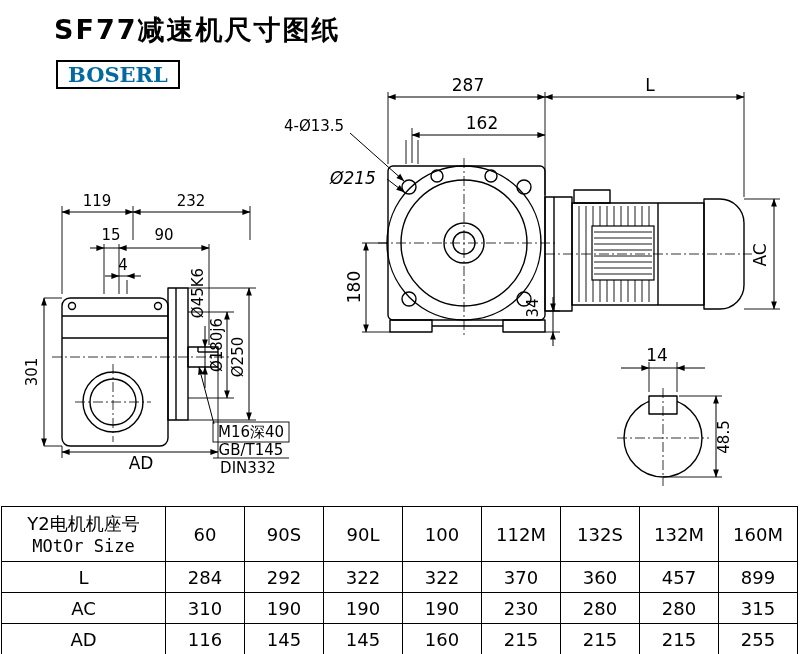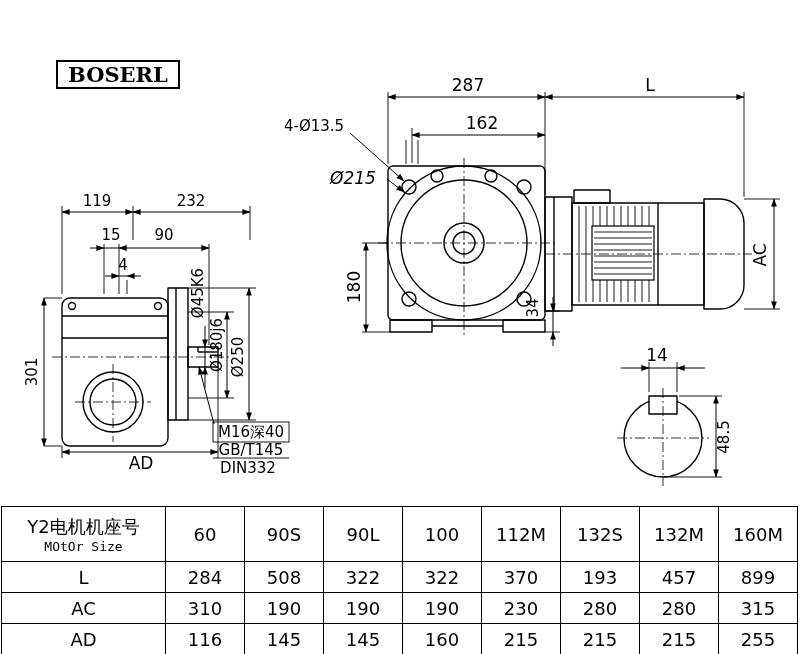--- a/index.html
+++ b/index.html
@@ -1,34 +1,34 @@
 <!DOCTYPE html>
 <html><head>
 <meta charset="utf-8">
 <style>
   html,body{margin:0;padding:0;background:#fff;}
   .page{position:relative;width:800px;height:654px;background:#fff;overflow:hidden;
         font-family:"DejaVu Sans","Liberation Sans",sans-serif;color:#000;}
   .title{position:absolute;left:54px;top:12px;font-size:27px;font-weight:bold;letter-spacing:2px;}
   .logo{position:absolute;left:56px;top:60px;border:2px solid #000;padding:0 10px;
-        font-size:21px;font-weight:bold;color:#000000;font-family:"DejaVu Serif","Liberation Serif",serif;}
+        font-size:21px;font-weight:bold;color:#0369a1;font-family:"DejaVu Serif","Liberation Serif",serif;}
   svg.drawing{position:absolute;left:0;top:0;}
   svg text{font-family:"DejaVu Sans","Liberation Sans",sans-serif;font-size:15px;fill:#000;}
   svg text.big{font-size:17px;}
   svg text.it{font-style:italic;font-size:17px;}
   .part{stroke:#000;stroke-width:1.4;fill:none;stroke-linejoin:round;}
   .thin{stroke:#000;stroke-width:0.9;fill:none;}
   .dim{stroke:#000;stroke-width:1;fill:none;}
   .cl{stroke:#000;stroke-width:0.8;fill:none;stroke-dasharray:10 3 2 3;}
   .size-table{position:absolute;left:1px;top:506px;width:797px;border-collapse:collapse;table-layout:fixed;padding-left:20px;}
   .size-table th,.size-table td{border:1px solid #000;text-align:center;vertical-align:middle;
         font-size:18px;font-weight:normal;padding:0;}
   .size-table tr{height:31px;}
   .size-table tr.hdr{height:55px;}
-  .mono{font-family:"DejaVu Sans Mono","Liberation Mono",monospace;font-size:13px;}
+  .mono{font-family:"DejaVu Sans Mono","Liberation Mono",monospace;font-size:17px;}
 </style>
 </head>
 <body>
 
 <div class="page">
 
 <svg class="drawing" width="800" height="505" viewBox="0 0 800 505">
   <defs>
     <marker id="arr" viewBox="0 0 10 10" refX="9.5" refY="5" markerWidth="11" markerHeight="8" orient="auto-start-reverse" markerUnits="userSpaceOnUse">
       <path d="M0,1.4 L10,5 L0,8.6 Z" fill="#000"></path>
@@ -216,20 +216,21 @@
   <g class="dim">
     <line x1="649" y1="368" x2="677" y2="368"></line>
     <line x1="621" y1="368" x2="649" y2="368" marker-end="url(#arr)"></line>
     <line x1="705" y1="368" x2="677" y2="368" marker-end="url(#arr)"></line>
     <line x1="716" y1="396" x2="716" y2="477" marker-start="url(#arr)" marker-end="url(#arr)"></line>
   </g>
   <text x="657" y="361" text-anchor="middle" class="big">14</text>
   <text x="729" y="437" text-anchor="middle" transform="rotate(-90,729,437)">48.5</text>
 </svg>
 
+<div class="title">SF77减速机尺寸图纸</div>
 <div class="logo">BOSERL</div>
 
 <table class="size-table">
   <colgroup>
     <col style="width:164px">
     <col style="width:79px">
         <col style="width:79px">
         <col style="width:79px">
         <col style="width:79px">
     <col style="width:79px">
@@ -248,25 +249,25 @@
     <th>90L</th>
     <th>100</th>
     <th>112M</th>
     <th>132S</th>
     <th>132M</th>
     <th>160M</th>
   </tr>
   <tr>
     <td>L</td>
     <td>284</td>
-    <td>508</td>
+    <td>292</td>
     <td>322</td>
     <td>322</td>
     <td>370</td>
-    <td>193</td>
+    <td>360</td>
     <td>457</td>
     <td>899</td>
   </tr>
   <tr>
     <td>AC</td>
     <td>310</td>
     <td>190</td>
     <td>190</td>
     <td>190</td>
     <td>230</td>

